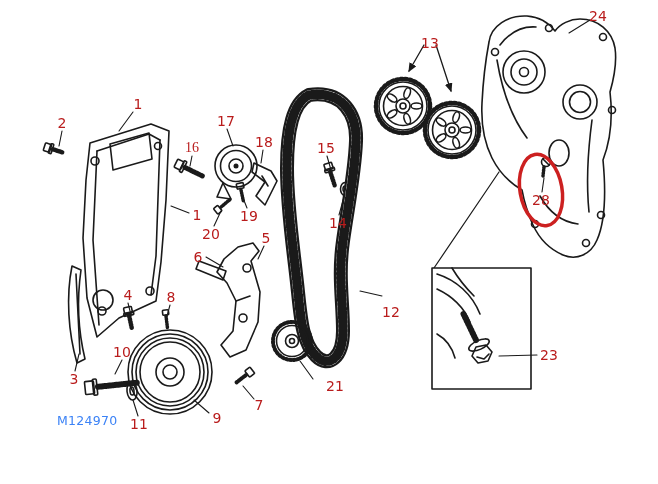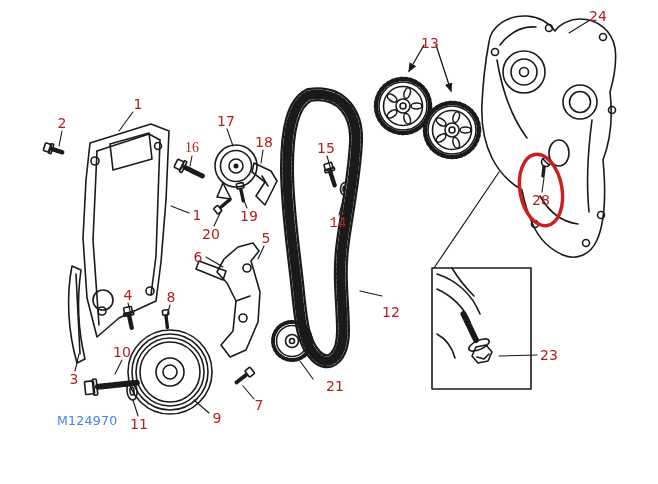--- a/index.html
+++ b/index.html
@@ -258,21 +258,21 @@
       <div class="part-label" style="left: 128px; top: 295px;">4</div>
       <div class="part-label" style="left: 266px; top: 238px;">5</div>
       <div class="part-label" style="left: 198px; top: 257px;">6</div>
       <div class="part-label" style="left: 259px; top: 405px;">7</div>
       <div class="part-label" style="left: 171px; top: 297px;">8</div>
       <div class="part-label" style="left: 217px; top: 418px;">9</div>
       <div class="part-label" style="left: 122px; top: 352px;">10</div>
       <div class="part-label" style="left: 139px; top: 424px;">11</div>
       <div class="part-label" style="left: 391px; top: 312px;">12</div>
       <div class="part-label" style="left: 430px; top: 35px; margin-top: 8px;">13</div>
-      <div class="part-label" style="left: 338px; top: 223px; font-family: Liberation Mono, monospace;">14</div>
+      <div class="part-label" style="left: 338px; top: 223px;">14</div>
       <div class="part-label" style="left: 326px; top: 148px;">15</div>
       <div class="part-label" style="left: 192px; top: 148px; font-family: Liberation Serif, serif;">16</div>
       <div class="part-label" style="left: 226px; top: 121px;">17</div>
       <div class="part-label" style="left: 264px; top: 142px;">18</div>
       <div class="part-label" style="left: 249px; top: 216px;">19</div>
       <div class="part-label" style="left: 211px; top: 234px;">20</div>
       <div class="part-label" style="left: 335px; top: 386px;">21</div>
       <div class="part-label" style="left: 541px; top: 200px;">28</div>
       <div class="part-label" style="left: 549px; top: 355px;">23</div>
       <div class="part-label" style="left: 598px; top: 16px;">24</div>

